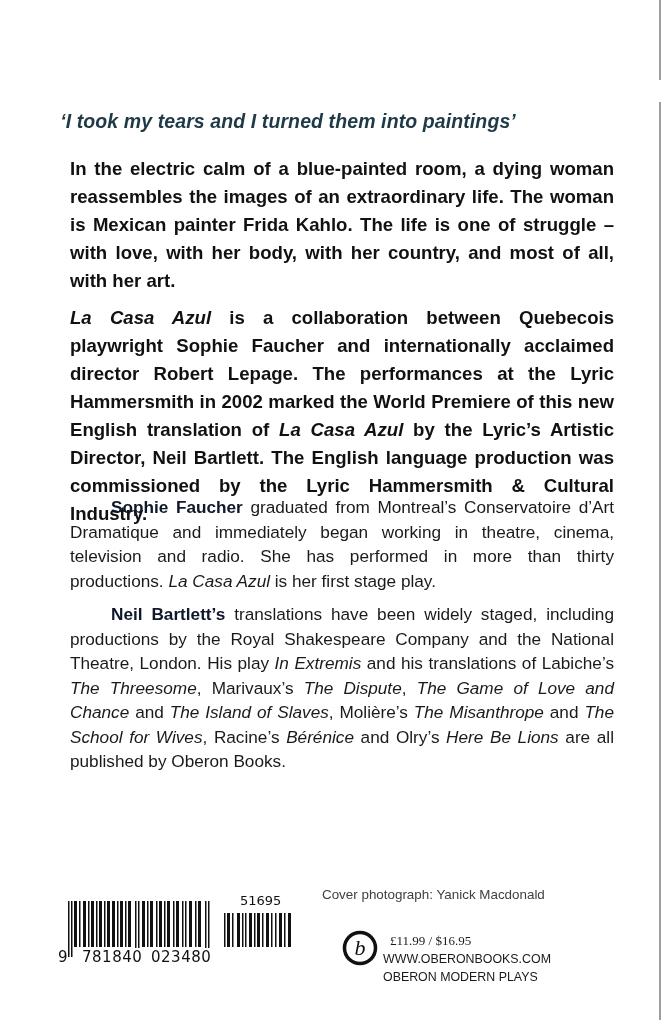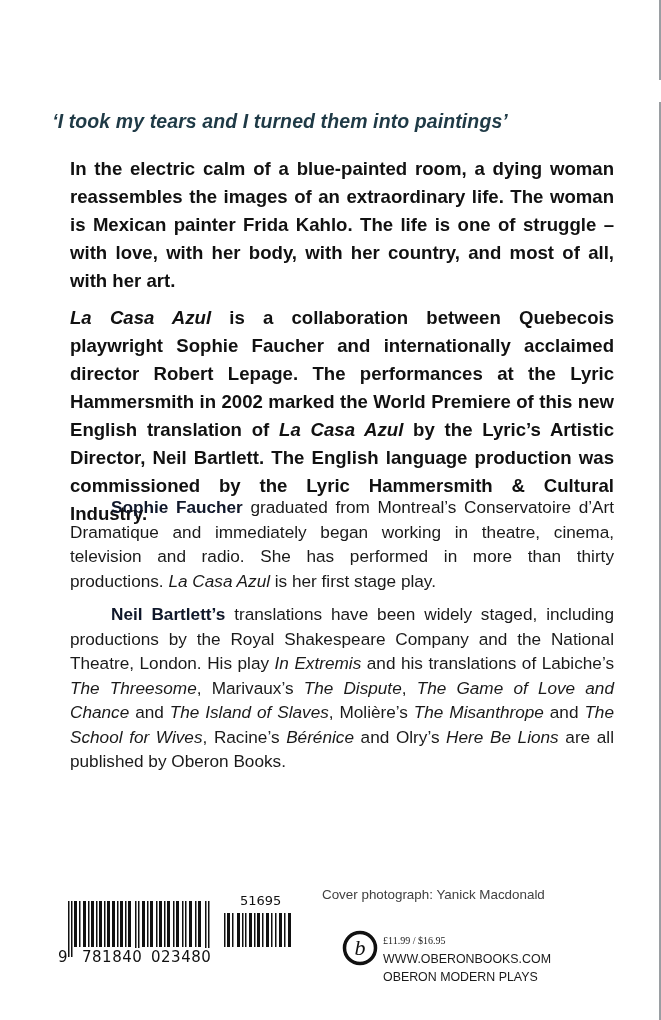--- a/index.html
+++ b/index.html
@@ -2,21 +2,21 @@
 <html><head>
 <meta charset="utf-8">
 <style>
   html, body { margin: 0; padding: 0; background: #ffffff; }
   body { width: 661px; height: 1020px; position: relative; overflow: hidden;
          font-family: "DejaVu Sans", "Liberation Sans", sans-serif; color: #111; }
   .edge { position: absolute; right: 0; width: 2px; background: #9a9ea2; }
   .edge.top { top: 0; height: 80px; }
   .edge.bot { top: 102px; height: 918px; }
 
-  .quote { position: absolute; left: 8px; width: 544px; top: 110px; text-align: center;
+  .quote { position: absolute; left: 16px; width: 544px; top: 110px; text-align: center;
            font-family: "Liberation Sans", sans-serif; font-style: italic; font-weight: bold;
            font-size: 19.5px; color: #1f3a46; letter-spacing: 0.1px; }
 
   .col { position: absolute; left: 70px; width: 544px; }
   .lead { top: 155px; font-family: "Liberation Sans", sans-serif; font-weight: bold;
           font-size: 18.6px; line-height: 28px; color: #111; }
   .lead p { margin: 0 0 9px 0; }
   .lead .justify { text-align: justify; }
 
   .bio { top: 495px; font-family: "Liberation Sans", sans-serif; font-size: 17.2px;
@@ -27,21 +27,21 @@
   .isbn-digits { position: absolute; top: 948px; font-family: "DejaVu Sans", sans-serif;
                  font-size: 15px; color: #111; background: #fff; }
   .addon-num { position: absolute; left: 240px; top: 893px; font-family: "DejaVu Sans", sans-serif;
                font-size: 13px; color: #111; }
 
   .credit { position: absolute; left: 322px; top: 887px; font-family: "Liberation Sans", sans-serif;
             font-size: 13.4px; color: #404040; }
   .logo { position: absolute; left: 342px; top: 930px; width: 36px; height: 36px; }
   .pub { position: absolute; left: 383px; top: 932px; font-family: "Liberation Sans", sans-serif;
          font-size: 12.4px; line-height: 18px; color: #1a1a1a; }
-  .pub .price { font-family: "Liberation Serif", serif; font-size: 10px; }
+  .pub .price { font-family: "Liberation Serif", serif; font-size: 13px; margin-left: 7px; }
 </style>
 </head>
 <body>
 
 <div class="edge top"></div>
 <div class="edge bot"></div>
 
 <div class="quote">‘I took my tears and I turned them into paintings’</div>
 
 <div class="col lead">

